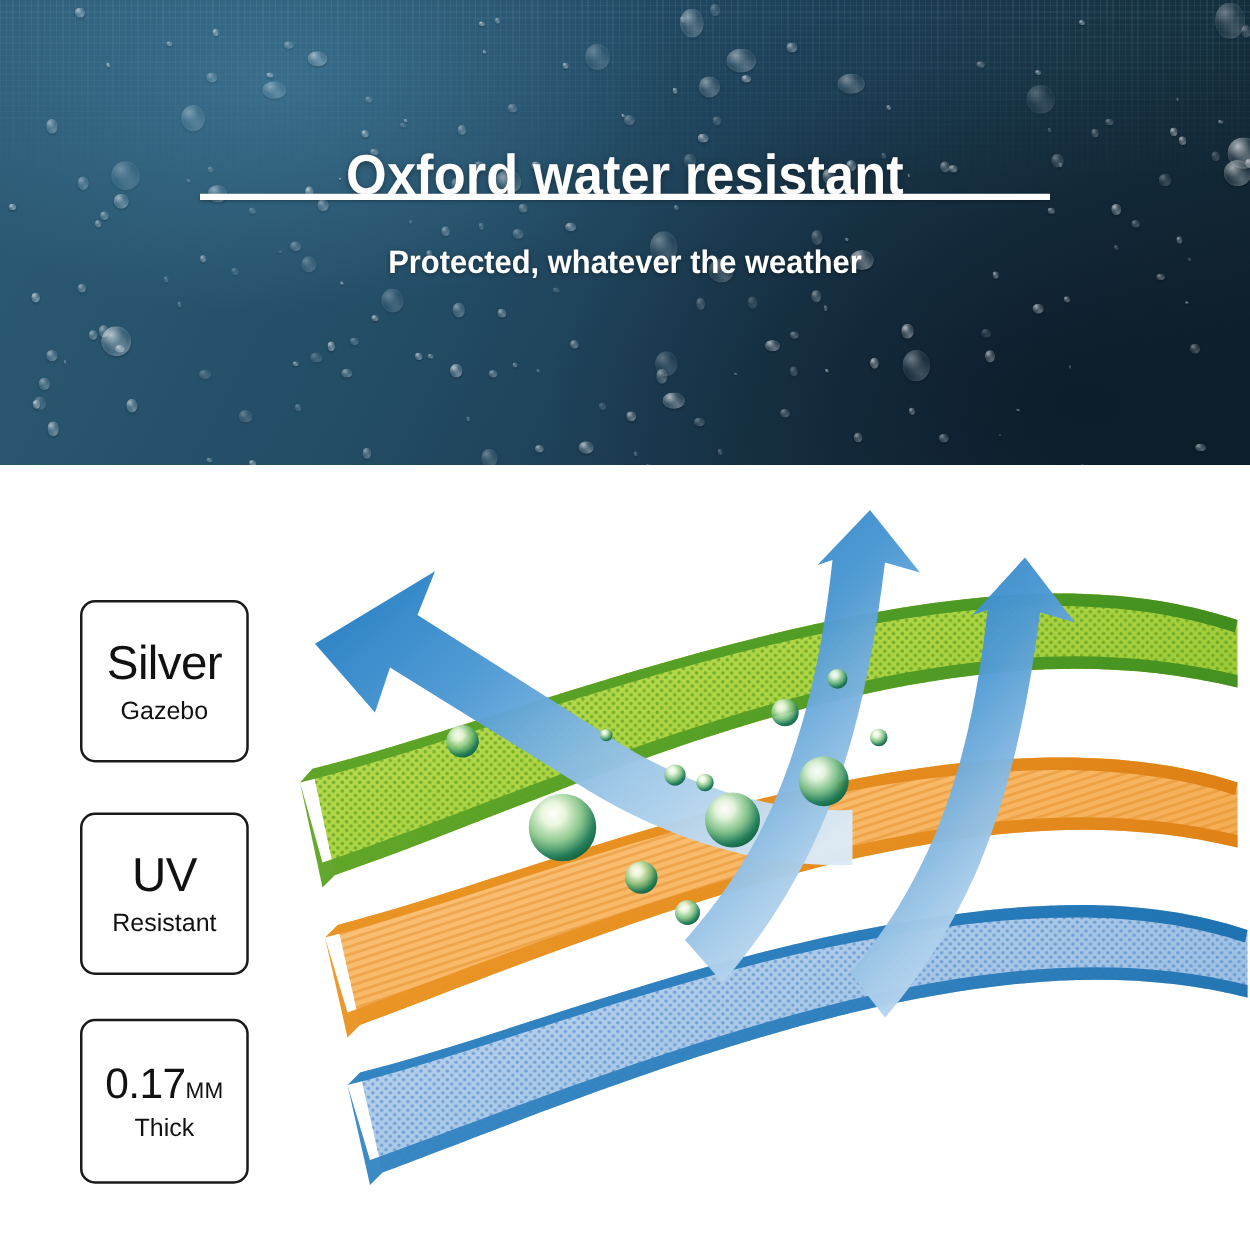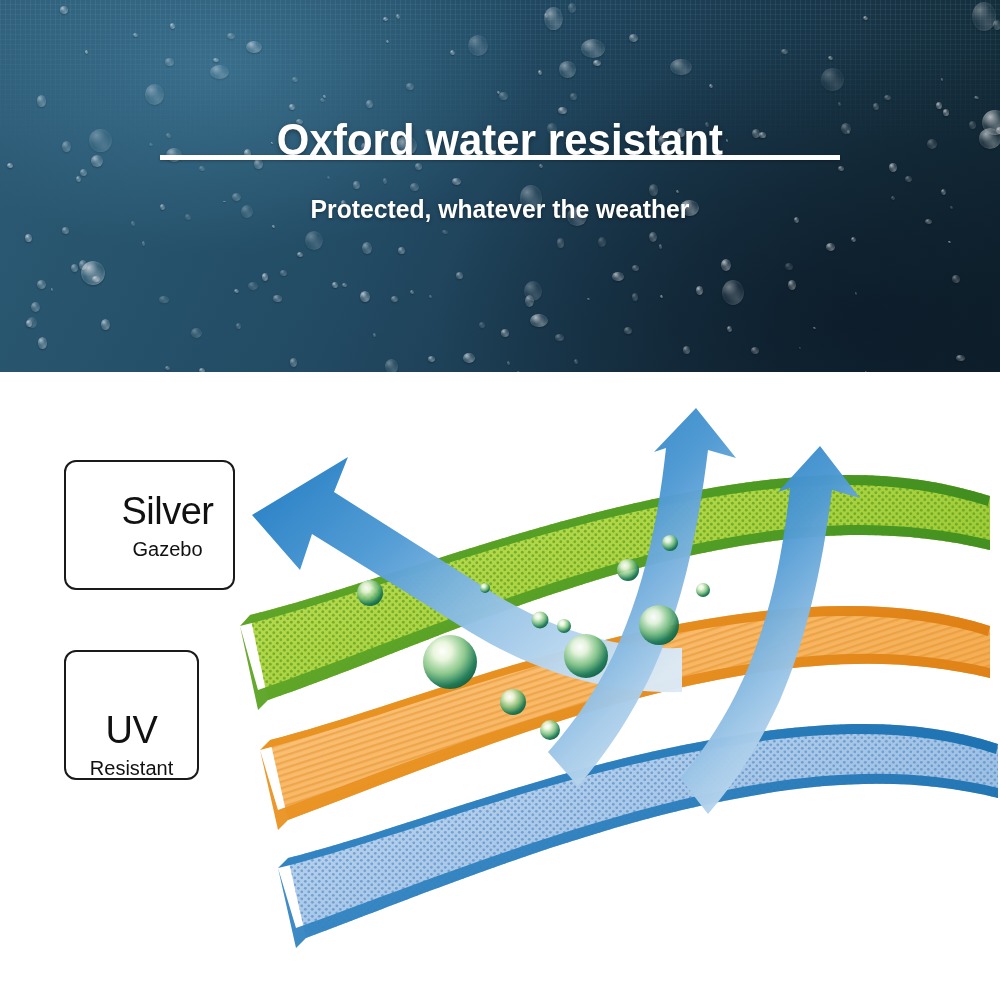--- a/index.html
+++ b/index.html
@@ -65,22 +65,22 @@
     text-shadow:0 1px 4px rgba(0,0,0,.40);
   }
 
   
   .feature-box{
     position:absolute;left:64px;width:131px;
     border:2.5px solid #1a1a1a;border-radius:12px;background:#fff;
     display:flex;flex-direction:column;align-items:center;justify-content:center;
     color:#111;
   }
-  #box-1{top:460px;height:126px;padding-left:36px;}
-  #box-2{top:650px;height:126px;justify-content:flex-end;}
+  #box-1{top:480px;height:126px;}
+  #box-2{top:650px;height:126px;}
   #box-3{top:815px;height:128px;}
   .fb-main{font-size:38px;line-height:1;font-weight:normal;letter-spacing:-.5px;}
   .fb-main.small{font-size:34px;}
   .fb-sub{font-size:20px;line-height:1;margin-top:9px;font-weight:normal;}
   .fb-unit{font-size:18px;letter-spacing:.2px;}
 
   
   .illus{position:absolute;left:230px;top:400px;width:770px;height:600px;}
   .illus svg{display:block;width:770px;height:600px;}
 </style>
@@ -294,20 +294,24 @@
   <div class="feature-box" id="box-1">
     <div class="fb-main">Silver</div>
     <div class="fb-sub">Gazebo</div>
   </div>
 
   <div class="feature-box" id="box-2">
     <div class="fb-main">UV</div>
     <div class="fb-sub">Resistant</div>
   </div>
 
+  <div class="feature-box" id="box-3">
+    <div class="fb-main small"><span>0.17</span><span class="fb-unit">MM</span></div>
+    <div class="fb-sub">Thick</div>
+  </div>
 
   <div class="illus">
     <svg viewBox="0 0 770 600" xmlns="http://www.w3.org/2000/svg">
       <defs>
 
         <pattern id="dotsGreen" width="7" height="7" patternUnits="userSpaceOnUse">
           <rect width="7" height="7" fill="none"></rect>
           <circle cx="1.8" cy="1.8" r="1.45" fill="#5fa021" opacity="0.72"></circle>
           <circle cx="5.3" cy="5.3" r="1.45" fill="#5fa021" opacity="0.72"></circle>
         </pattern>

